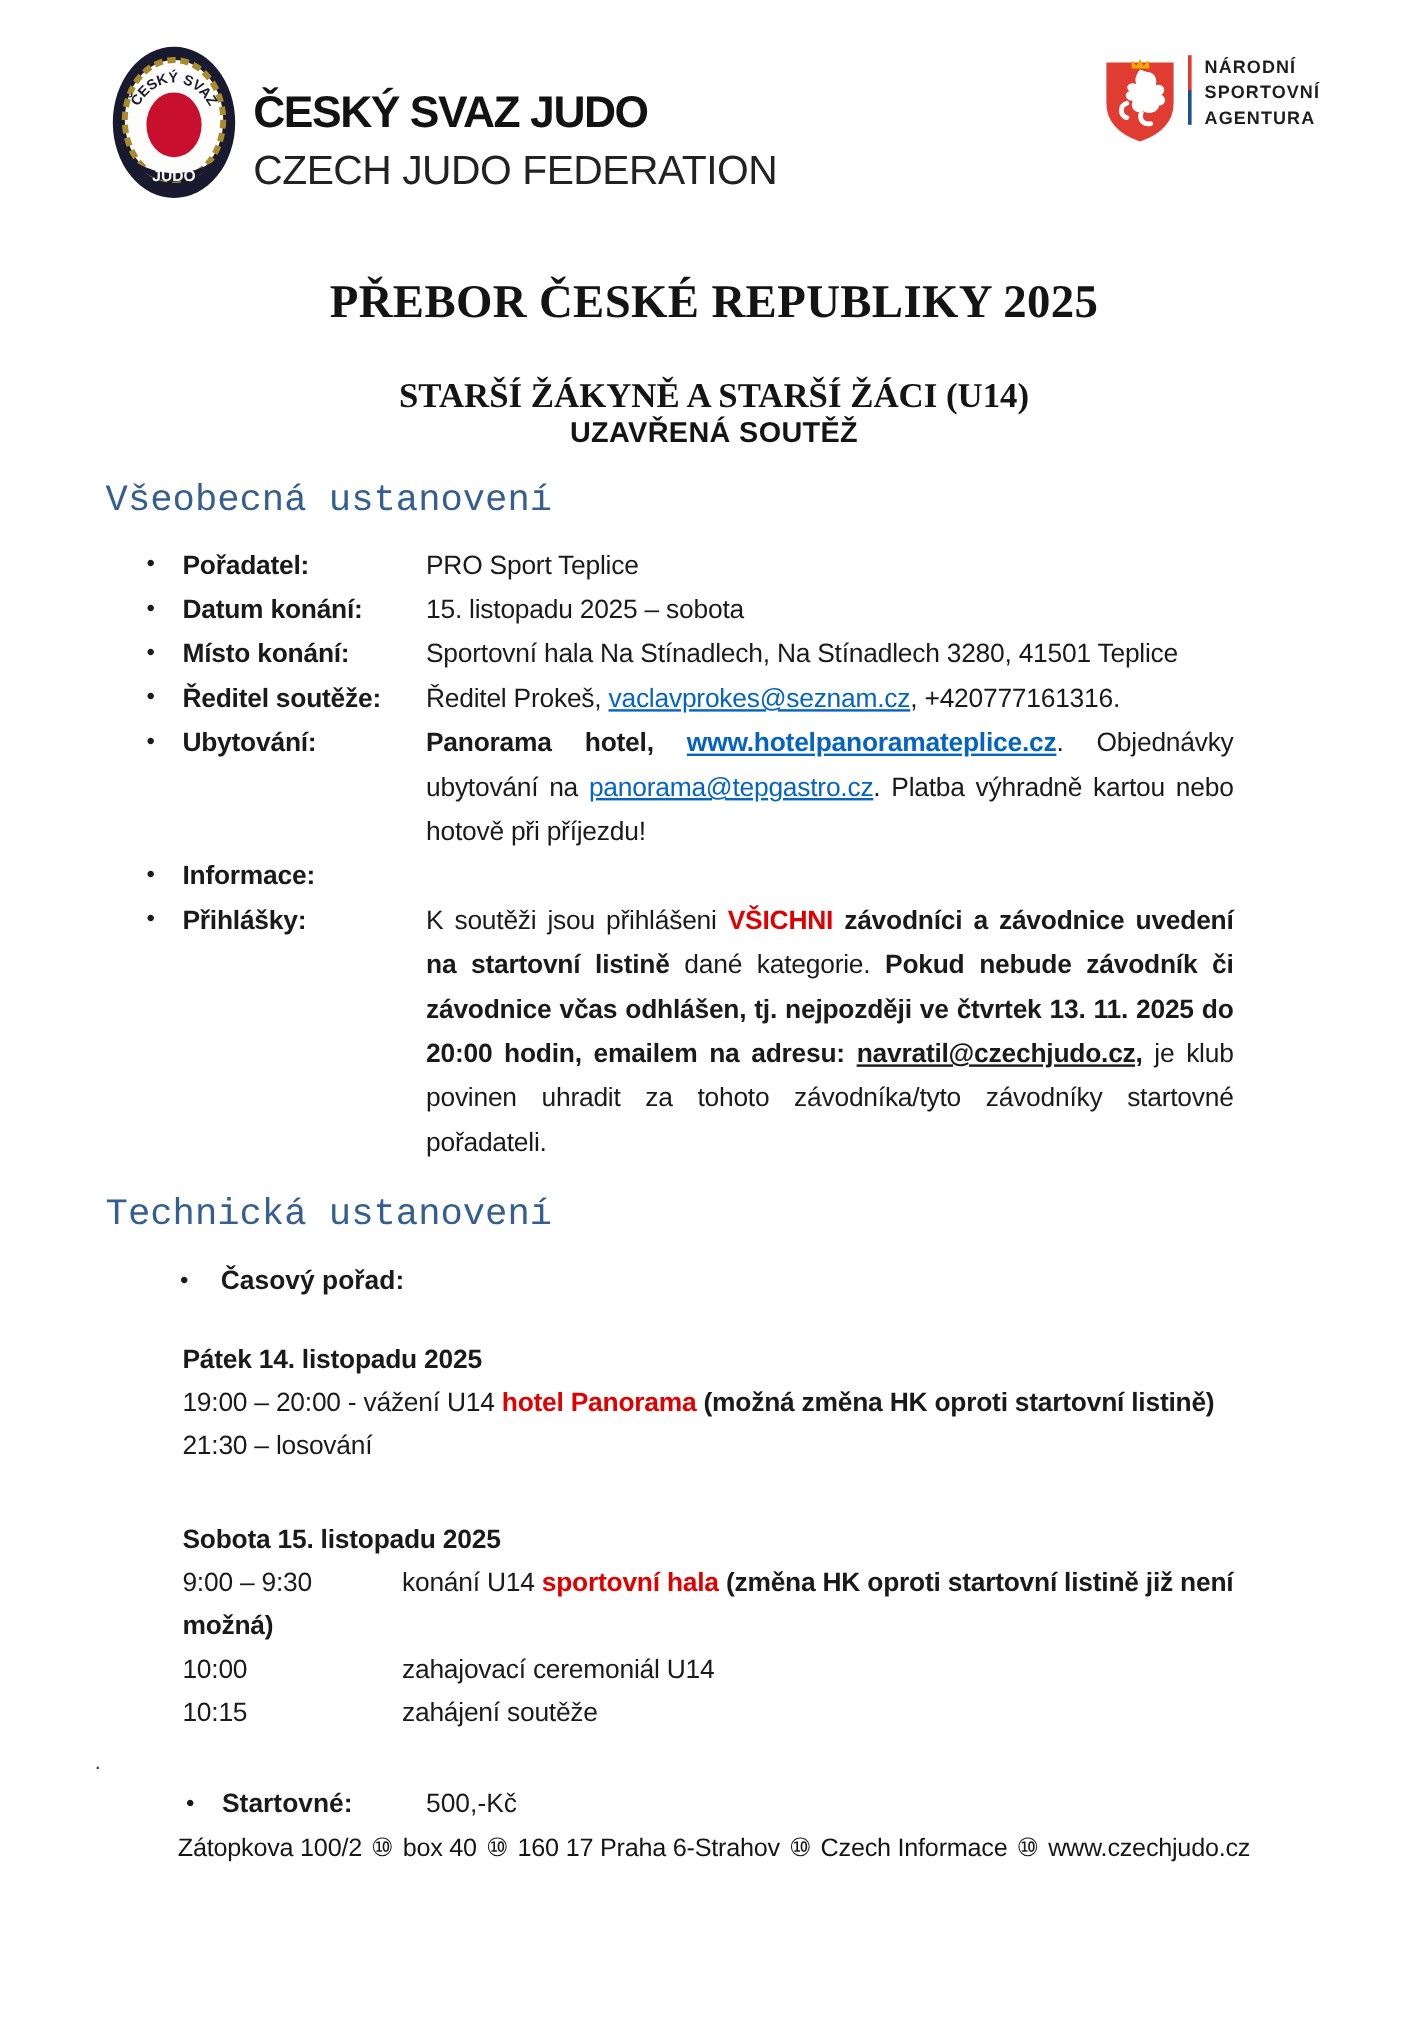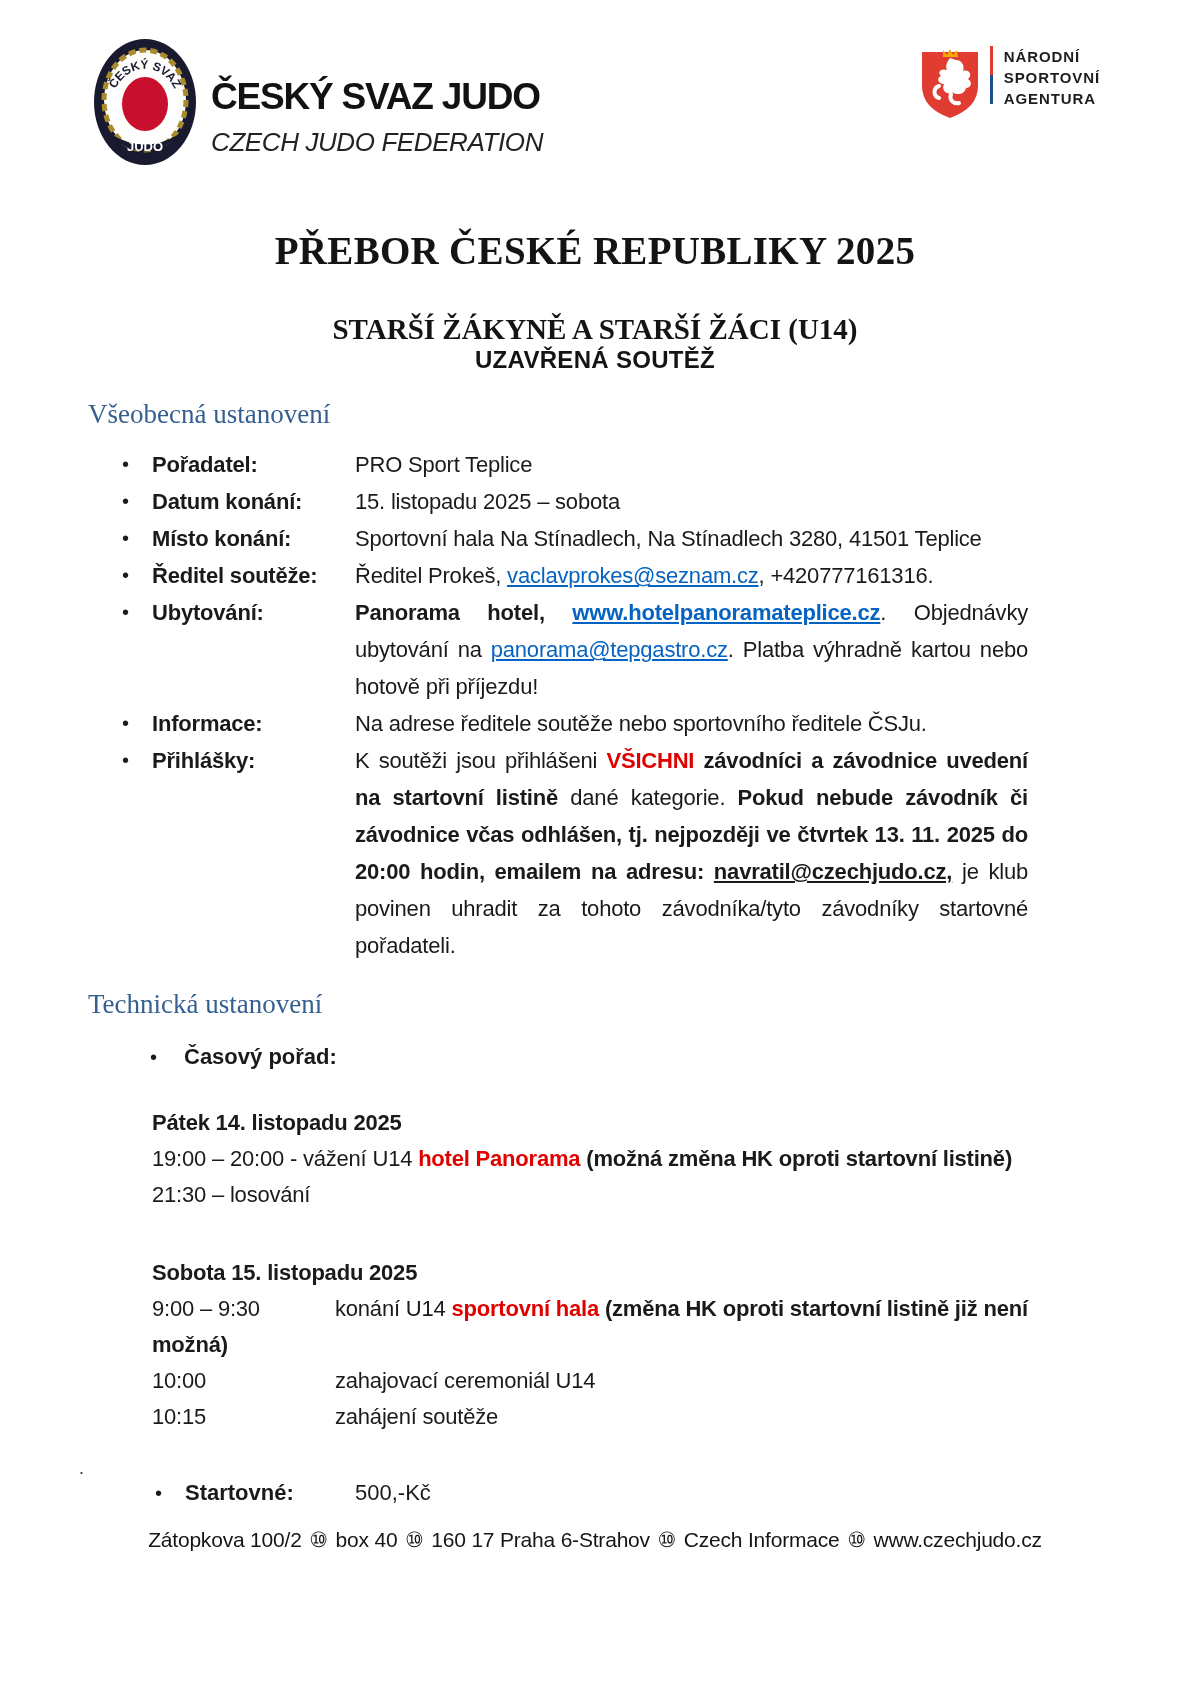--- a/index.html
+++ b/index.html
@@ -10,30 +10,30 @@
     background:#ffffff;
     font-family:"Liberation Sans",sans-serif;
     color:#1a1a1a;
     overflow:hidden;
   }
   
   .hdr{display:flex;align-items:flex-start;padding:38px 48px 0 93px;}
   .brand{display:flex;align-items:center;gap:14px;}
   .brand-text{padding-top:28px;}
   .org-name{font-size:37px;font-weight:bold;letter-spacing:-1.2px;color:#121212;line-height:1.05;}
-  .org-subname{font-size:26px;letter-spacing:-0.4px;color:#222;margin-top:10px;font-style:italic;}
+  .org-subname{font-size:34px;letter-spacing:-0.4px;color:#222;margin-top:10px;}
   .nsa{margin-left:auto;display:flex;align-items:flex-start;gap:11px;margin-top:8px;margin-right:42px;}
   .nsa-divider{width:3px;height:58px;background:linear-gradient(#e03c31 0 50%,#1d4f91 50% 100%);}
   .nsa-text{font-weight:bold;font-size:15px;line-height:1.4;letter-spacing:0.9px;color:#1d1d1b;}
   
   .title-main{font-family:"Liberation Serif",serif;font-size:39px;font-weight:bold;text-align:center;margin-top:58px;letter-spacing:0.3px;color:#141414;}
   .title-sub{font-family:"Liberation Serif",serif;font-size:29px;font-weight:bold;text-align:center;margin-top:40px;color:#141414;}
   .title-closed{font-size:24px;font-weight:bold;text-align:center;letter-spacing:0.3px;color:#141414;}
   
-  .section-h{font-family:Liberation Serif, serif;font-weight:normal;color:#365F91;font-size:27px;margin:24px 0 0 88px;line-height:1.2;}
+  .section-h{font-family:Liberation Mono, monospace;font-weight:normal;color:#365F91;font-size:31px;margin:24px 0 0 88px;line-height:1.2;}
   
   .items{margin:16px 0 0 122px;width:906px;font-size:22px;letter-spacing:-0.2px;}
   .item{display:flex;align-items:flex-start;line-height:37px;}
   .item .bullet{width:30px;font-size:20px;}
   .item .label{width:203px;font-weight:bold;}
   .item .value{width:673px;}
   .value.justify{text-align:justify;}
   
   .tech-bullet{display:flex;margin:18px 0 0 150px;font-size:22px;line-height:36px;}
   .tech-bullet .bullet{width:34px;font-size:20px;}
@@ -132,21 +132,20 @@
 
     <div class="item">
       <span class="bullet">•</span>
       <span class="label">Ubytování:</span>
       <span class="value justify"><span class="b">Panorama hotel,  </span><span class="linkb">www.hotelpanoramateplice.cz</span><span>. Objednávky ubytování na </span><span class="link">panorama@tepgastro.cz</span><span>. Platba výhradně kartou nebo hotově při příjezdu!</span></span>
     </div>
 
     <div class="item">
       <span class="bullet">•</span>
       <span class="label">Informace:</span>
-      <span class="value"><span>Na adrese ředitele soutěže nebo sportovního ředitele ČSJu.</span></span>
     </div>
 
     <div class="item">
       <span class="bullet">•</span>
       <span class="label">Přihlášky:</span>
       <span class="value justify"><span>K soutěži jsou přihlášeni </span><span class="rb">VŠICHNI</span><span class="b"> závodníci a závodnice uvedení na startovní listině</span><span> dané kategorie. </span><span class="b">Pokud nebude závodník či závodnice včas odhlášen, tj. nejpozději ve čtvrtek 13. 11. 2025 do 20:00 hodin, emailem na adresu: </span><span class="linku">navratil@czechjudo.cz,</span><span> je klub povinen uhradit za tohoto závodníka/tyto závodníky startovné pořadateli.</span></span>
     </div>
   </div>
 
   <h2 class="section-h">Technická ustanovení</h2>

